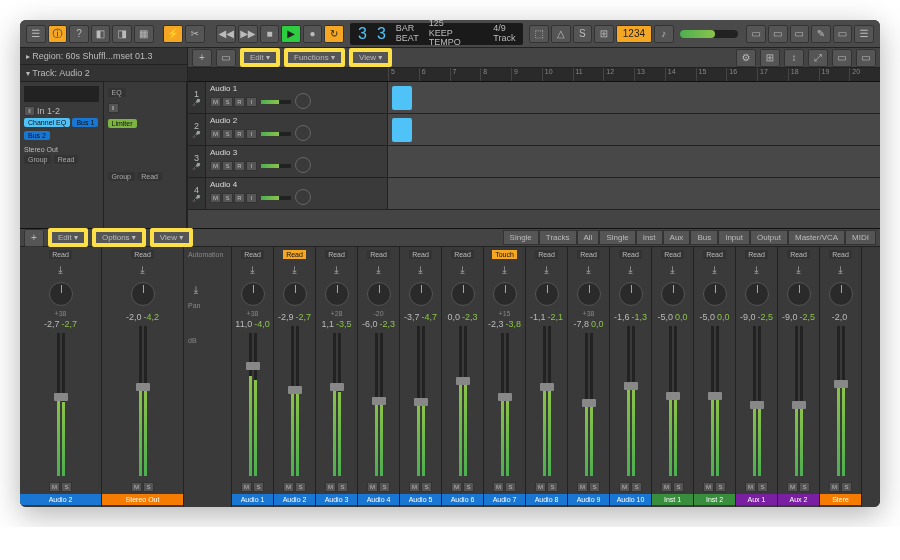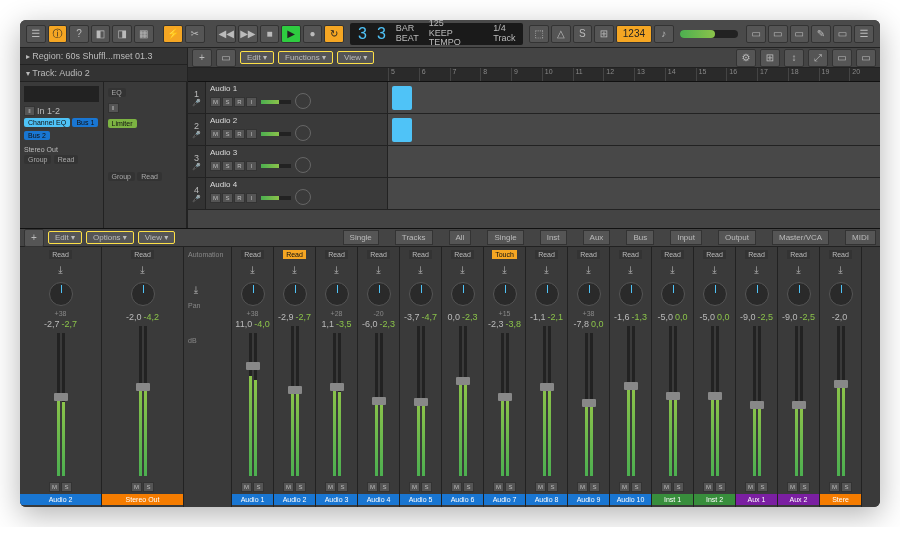--- a/index.html
+++ b/index.html
@@ -22,37 +22,37 @@
 .main{display:flex;height:180px;background:#444}
 .inspector{width:168px;background:#3a3a3a;border-right:1px solid #222;display:flex;flex-direction:column}
 .insp-row{padding:3px 6px;background:#333;border-bottom:1px solid #222;font-size:8px}
 .insp-body{display:flex;flex:1}
 .insp-col{flex:1;padding:4px;border-right:1px solid #222;font-size:8px}
 .chip{background:#4fc3f7;color:#111;padding:1px 4px;border-radius:2px;margin:2px 0;display:inline-block;font-size:7px}
 .chip.dark{background:#333;color:#aaa}
 .chip.lime{background:#7cb342;color:#111}
 .tracks-area{flex:1;display:flex;flex-direction:column}
 .track-header{height:20px;background:#444;border-bottom:1px solid #222;display:flex;align-items:center;padding:0 4px;gap:4px}
-.sel{background:#555;border:1px solid #fde047;padding:1px 6px;border-radius:2px;font-size:8px}
+.sel{background:#555;border:4px solid #fde047;padding:1px 6px;border-radius:2px;font-size:8px}
 .ruler{height:14px;background:#2a2a2a;border-bottom:1px solid #111;display:flex;padding-left:200px}
 .ruler-tick{flex:1;border-left:1px solid #444;font-size:7px;padding-left:2px;color:#888}
 .track-list{flex:1;overflow:hidden}
 .track{height:32px;display:flex;border-bottom:1px solid #222}
 .track-num{width:18px;background:#333;display:flex;flex-direction:column;align-items:center;justify-content:center;font-size:8px;border-right:1px solid #222}
 .track-head{width:182px;background:#3a3a3a;padding:2px 4px;border-right:1px solid #222}
 .track-name{font-size:8px;color:#ddd}
 .track-btns{display:flex;gap:1px;margin-top:2px}
 .mbtn{width:11px;height:10px;background:#555;border:1px solid #333;font-size:6px;display:flex;align-items:center;justify-content:center}
 .track-meter{width:30px;height:4px;background:#222;margin-top:2px;position:relative}
 .track-meter::before{content:'';position:absolute;left:0;top:0;bottom:0;width:60%;background:linear-gradient(90deg,#4caf50,#8bc34a)}
 .track-lane{flex:1;background:#484848}
 .region{height:24px;margin:4px;background:#4fc3f7;border-radius:2px;width:20px}
 .mixer{background:#3a3a3a;border-top:1px solid #111}
 .mixer-header{height:18px;background:#444;border-bottom:1px solid #222;display:flex;align-items:center;padding:0 4px;gap:4px}
-.mixer-tabs{display:flex;gap:16px;margin-left:auto}
+.mixer-tabs{display:flex;gap:0;margin-left:auto}
 .mtab{padding:2px 6px;background:#555;border:1px solid #333;font-size:8px;cursor:pointer}
 .mixer-body{display:flex;height:260px}
 .channel{width:42px;border-right:1px solid #222;display:flex;flex-direction:column;align-items:center;padding:2px 0}
 .channel.wide{width:82px}
 .ch-read{font-size:7px;padding:1px 3px;background:#333;margin:1px 0}
 .ch-read.on{background:#f5a623;color:#111}
 .ch-read.touch{background:#f5a623;color:#111}
 .ch-icon{width:16px;height:12px;margin:4px 0;font-size:10px;text-align:center}
 .ch-pan{width:24px;height:24px;border-radius:50%;background:#2a2a2a;border:1px solid #555;margin:2px 0;position:relative}
 .ch-pan::after{content:'';position:absolute;top:2px;left:50%;width:1px;height:8px;background:#4fc3f7}
@@ -90,21 +90,21 @@
   <div class="tbtn">▶▶</div>
   <div class="tbtn">■</div>
   <div class="tbtn green">▶</div>
   <div class="tbtn">●</div>
   <div class="tbtn orange">↻</div>
   <div class="lcd">
     <span class="lcd-big">3</span>
     <span class="lcd-big">3</span>
     <div class="lcd-small"><span>BAR</span><br><span>BEAT</span></div>
     <div class="lcd-small"><span>125</span><br><span>KEEP TEMPO</span></div>
-    <div class="lcd-small"><span>1/4</span><br><span>Track</span></div>
+    <div class="lcd-small"><span>4/9</span><br><span>Track</span></div>
   </div>
   <div class="tbtn">⬚</div>
   <div class="tbtn">△</div>
   <div class="tbtn">S</div>
   <div class="tbtn">⊞</div>
   <div class="tbtn orange wide">1234</div>
   <div class="tbtn">♪</div>
   <div style="width:60px;height:8px;background:#222;border-radius:4px;margin:0 4px">
         <div style="width:60%;height:100%;background:linear-gradient(90deg,#4caf50,#8bc34a);border-radius:4px"></div>
       </div>

